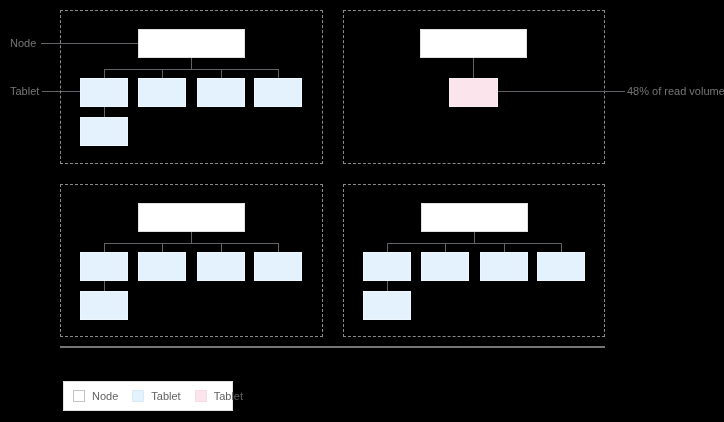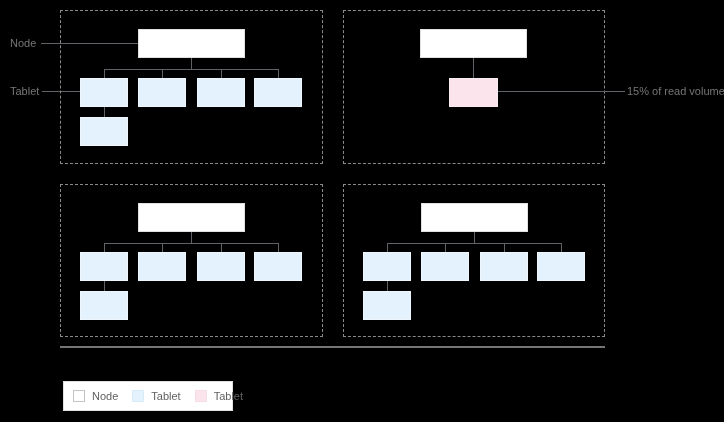--- a/index.html
+++ b/index.html
@@ -90,21 +90,21 @@
     <div class="box tablet-box t5"></div>
   </div>
 
   <div class="quadrant q-tr">
     <div class="box node-box hn-box"></div>
     <div class="vline h-stub"></div>
     <div class="box hot-box hot-t"></div>
   </div>
 
   <div class="hline lead-anno"></div>
-  <div class="callout lbl-anno">15% of read volume</div>
+  <div class="callout lbl-anno">48% of read volume</div>
 
   <div class="quadrant q-bl">
     <div class="box node-box n-box"></div>
     <div class="vline c-stub"></div>
     <div class="hline h-bar"></div>
     <div class="vline drop d1"></div>
     <div class="vline drop d2"></div>
     <div class="vline drop d3"></div>
     <div class="vline drop d4"></div>
     <div class="box tablet-box t t1"></div>

